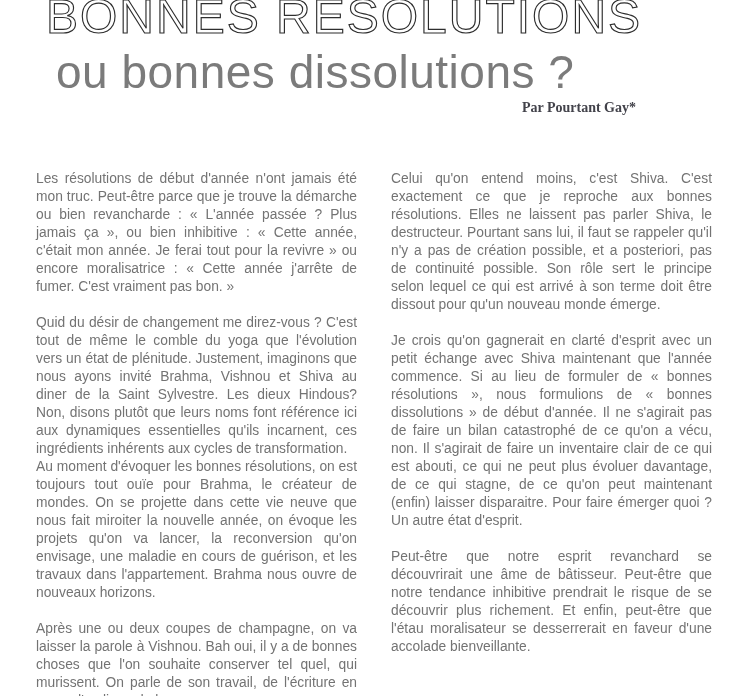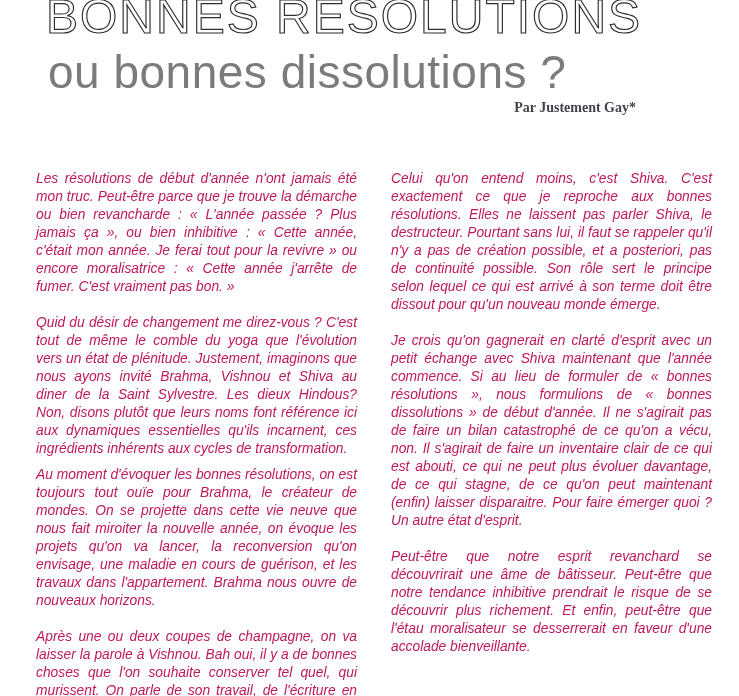--- a/index.html
+++ b/index.html
@@ -34,21 +34,21 @@
     color: #2e2e2e;
     white-space: nowrap;
   }
   @supports (-webkit-text-stroke: 1px #000) {
     .title-main {
       color: #ffffff;
       -webkit-text-stroke: 1.15px #2e2e2e;
     }
   }
   .title-sub {
-    margin: 8px 0 0 12px;
+    margin: 8px 0 0 20px;
     font-size: 46px;
     line-height: 1.0;
     font-weight: 400;
     letter-spacing: 0.5px;
     color: #7b7b7b;
     white-space: nowrap;
   }
   .byline {
     margin-top: 5px;
     text-align: right;
@@ -66,36 +66,35 @@
   }
   .col {
     width: 321px;
     flex: 0 0 321px;
   }
   .para {
     margin: 0 0 18px 0;
     font-size: 13.8px;
     line-height: 18px;
     text-align: justify;
-    color: #be185d;
-    font-style: italic;
+    color: #737373;
   }
   .para.tight {
-    margin-bottom: 8px;
+    margin-bottom: 0;
   }
 </style>
 </head>
 <body>
 
 <div class="page">
 
   <div class="header">
     <h1 class="title-main">BONNES RÉSOLUTIONS</h1>
     <h2 class="title-sub">ou bonnes dissolutions ?</h2>
-    <div class="byline">Par Justement Gay*</div>
+    <div class="byline">Par Pourtant Gay*</div>
   </div>
 
   <div class="columns">
 
     <div class="col">
       <p class="para">Les résolutions de début d'année n'ont jamais été mon truc. Peut-être parce que je trouve la démarche ou bien revancharde : « L'année passée ? Plus jamais ça », ou bien inhibitive : « Cette année, c'était mon année. Je ferai tout pour la revivre » ou encore moralisatrice : « Cette année j'arrête de fumer. C'est vraiment pas bon. »</p>
       <p class="para tight">Quid du désir de changement me direz-vous ? C'est tout de même le comble du yoga que l'évolution vers un état de plénitude. Justement, imaginons que nous ayons invité Brahma, Vishnou et Shiva au diner de la Saint Sylvestre. Les dieux Hindous? Non, disons plutôt que leurs noms font référence ici aux dynamiques essentielles qu'ils incarnent, ces ingrédients inhérents aux cycles de transformation.</p>
       <p class="para">Au moment d'évoquer les bonnes résolutions, on est toujours tout ouïe pour Brahma, le créateur de mondes. On se projette dans cette vie neuve que nous fait miroiter la nouvelle année, on évoque les projets qu'on va lancer, la reconversion qu'on envisage, une maladie en cours de guérison, et les travaux dans l'appartement. Brahma nous ouvre de nouveaux horizons.</p>
       <p class="para">Après une ou deux coupes de champagne, on va laisser la parole à Vishnou. Bah oui, il y a de bonnes choses que l'on souhaite conserver tel quel, qui murissent. On parle de son travail, de l'écriture en cours d'un livre, de la sco-</p>
     </div>

